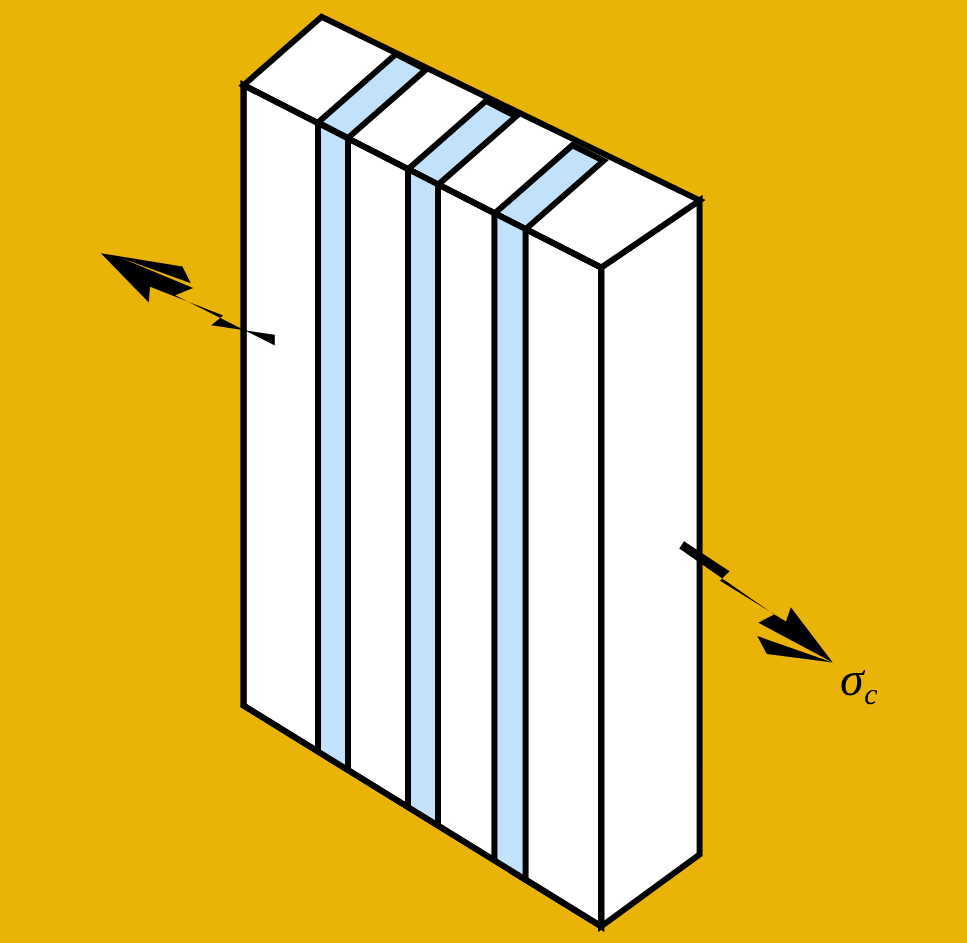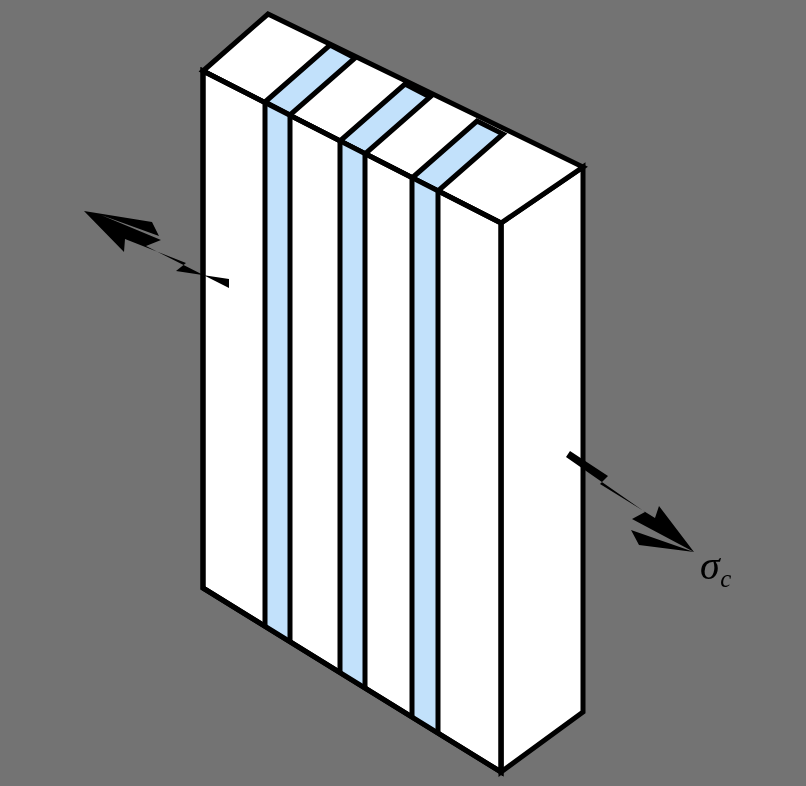--- a/index.html
+++ b/index.html
@@ -8,21 +8,21 @@
     padding: 0;
     background: #ffffff;
   }
   body {
     font-family: "Liberation Serif", "DejaVu Serif", serif;
   }
   #figure-root {
     position: relative;
     width: 806px;
     height: 786px;
-    background: #737373;
+    background: #eab308;
     overflow: hidden;
   }
   #diagram-svg {
     position: absolute;
     left: 0;
     top: 0;
     width: 806px;
     height: 786px;
     display: block;
   }

